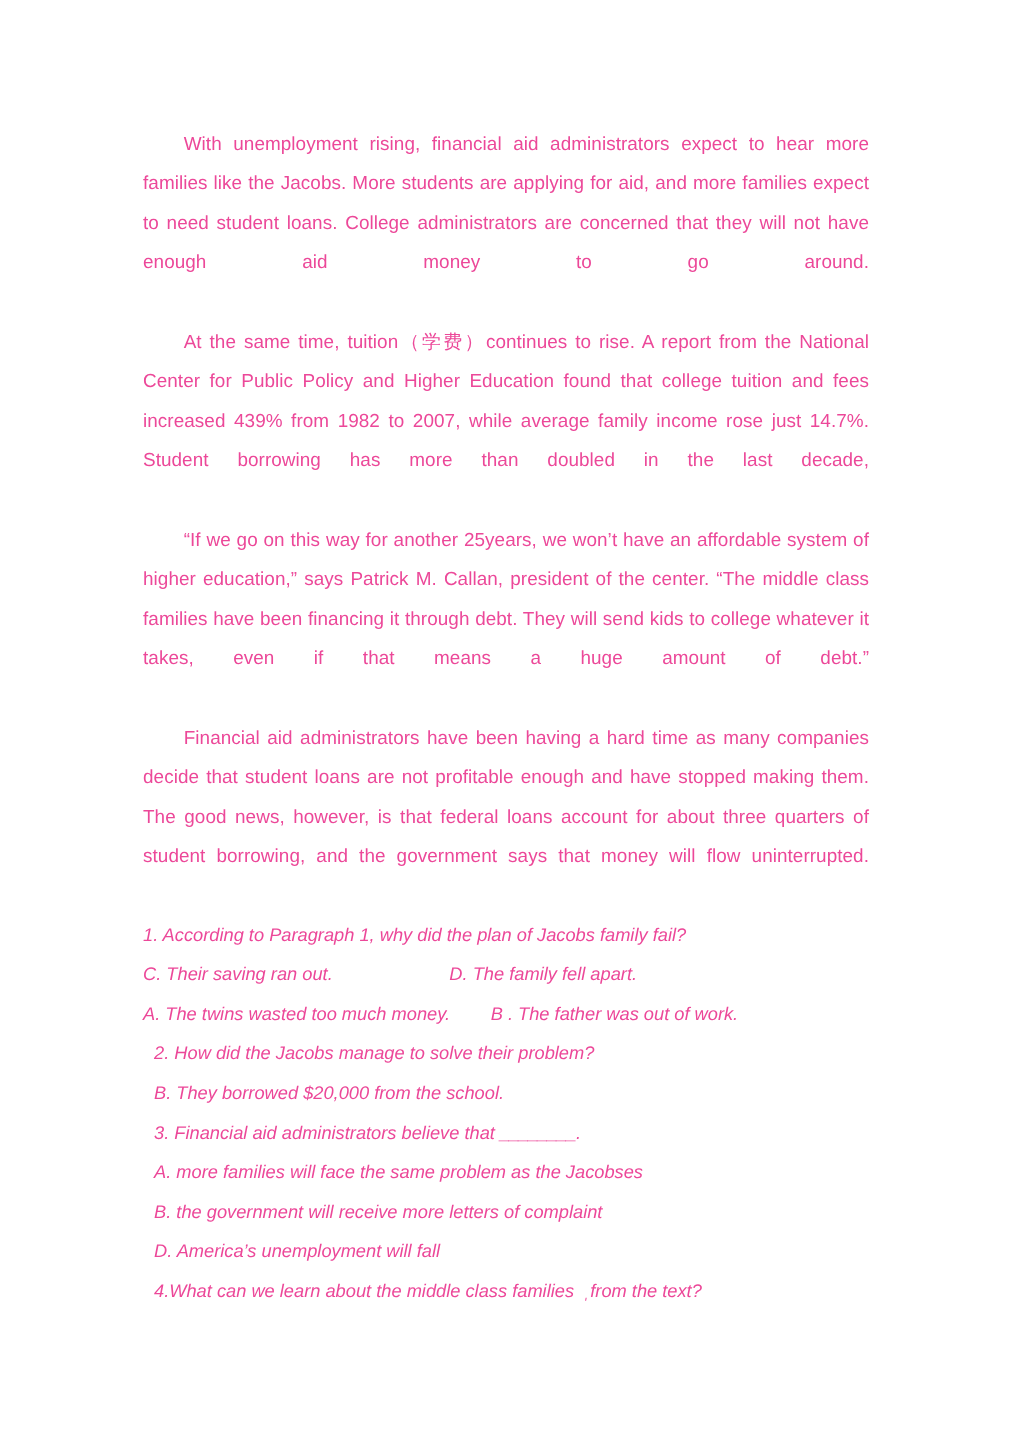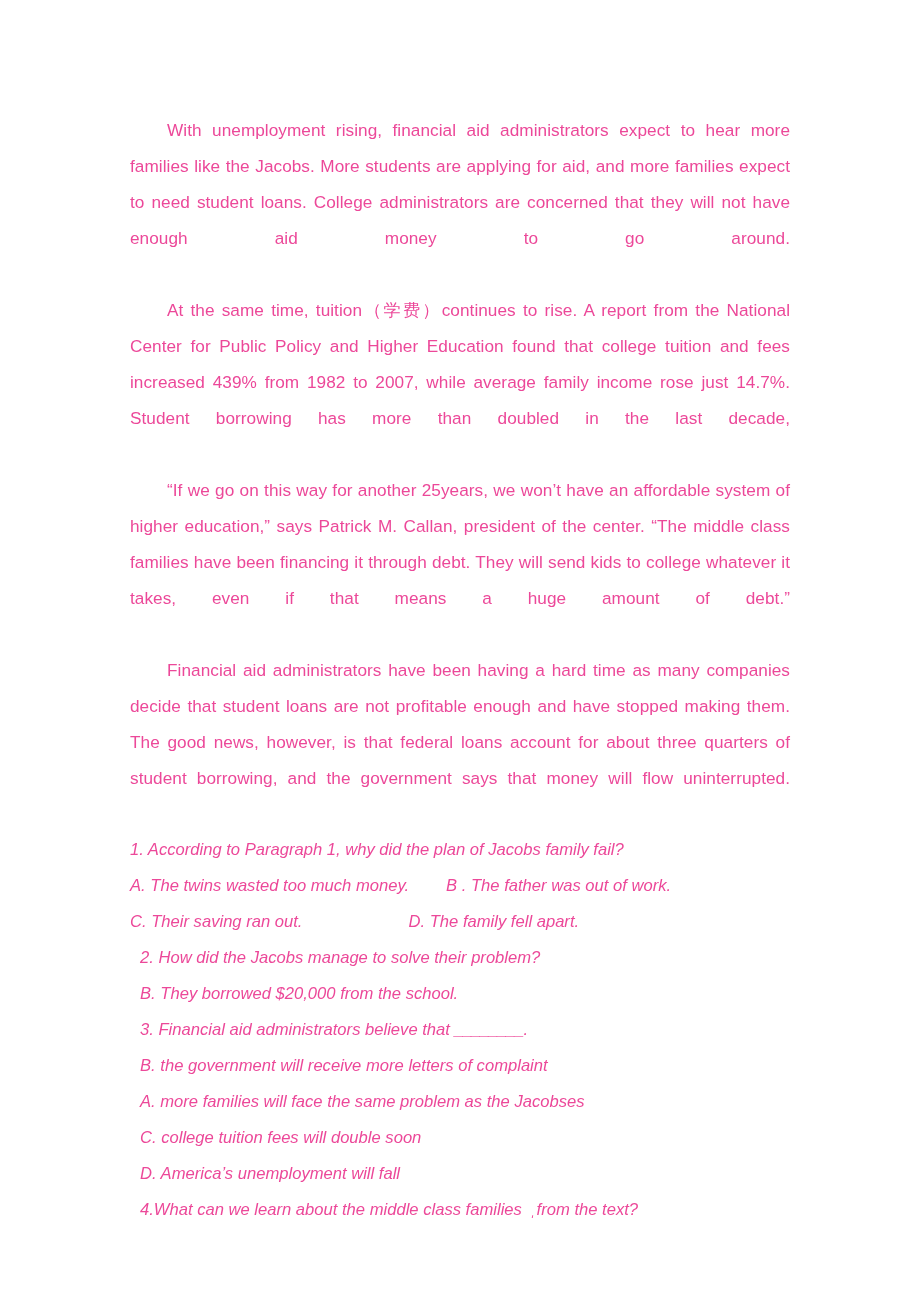--- a/index.html
+++ b/index.html
@@ -76,31 +76,30 @@
     <p class="para">With unemployment rising, financial aid administrators expect to hear more families like the Jacobs. More students are applying for aid, and more families expect to need student loans. College administrators are concerned that they will not have enough aid money to go around.</p>
 
     <p class="para">At the same time, tuition（学费）continues to rise. A report from the National Center for Public Policy and Higher Education found that college tuition and fees increased 439% from 1982 to 2007, while average family income rose just 14.7%. Student borrowing has more than doubled in the last decade,</p>
 
     <p class="para">“If we go on this way for another 25years, we won’t have an affordable system of higher education,” says Patrick M. Callan, president of the center. “The middle class families have been financing it through debt. They will send kids to college whatever it takes, even if that means a huge amount of debt.”</p>
 
     <p class="para">Financial aid administrators have been having a hard time as many companies decide that student loans are not profitable enough and have stopped making them. The good news, however, is that federal loans account for about three quarters of student borrowing, and the government says that money will flow uninterrupted.</p>
 
     <p class="qline">1. According to Paragraph 1, why did the plan of Jacobs family fail?</p>
 
+    <p class="qline"><span>C. Their saving ran out.</span><span class="gap">                       </span><span>D. The family fell apart.</span></p>
+
     <p class="qline"><span>A. The twins wasted too much money.</span><span class="gap">        </span><span>B . The father was out of work.</span></p>
-
-    <p class="qline"><span>C. Their saving ran out.</span><span class="gap">                       </span><span>D. The family fell apart.</span></p>
 
     <p class="qline indented">2. How did the Jacobs manage to solve their problem?</p>
 
     <p class="qline indented">B. They borrowed $20,000 from the school.</p>
 
     <p class="qline indented"><span>3. Financial aid administrators believe that </span><span class="blank">________</span><span>.</span></p>
 
+    <p class="qline indented">A. more families will face the same problem as the Jacobses</p>
     <p class="qline indented">B. the government will receive more letters of complaint</p>
-    <p class="qline indented">A. more families will face the same problem as the Jacobses</p>
-    <p class="qline indented">C. college tuition fees will double soon</p>
     <p class="qline indented">D. America’s unemployment will fall</p>
 
     <p class="qline indented">4.What can we learn about the middle class families  ˌfrom the text?</p>
 
   </div>
 </div>
 
 </body></html>

